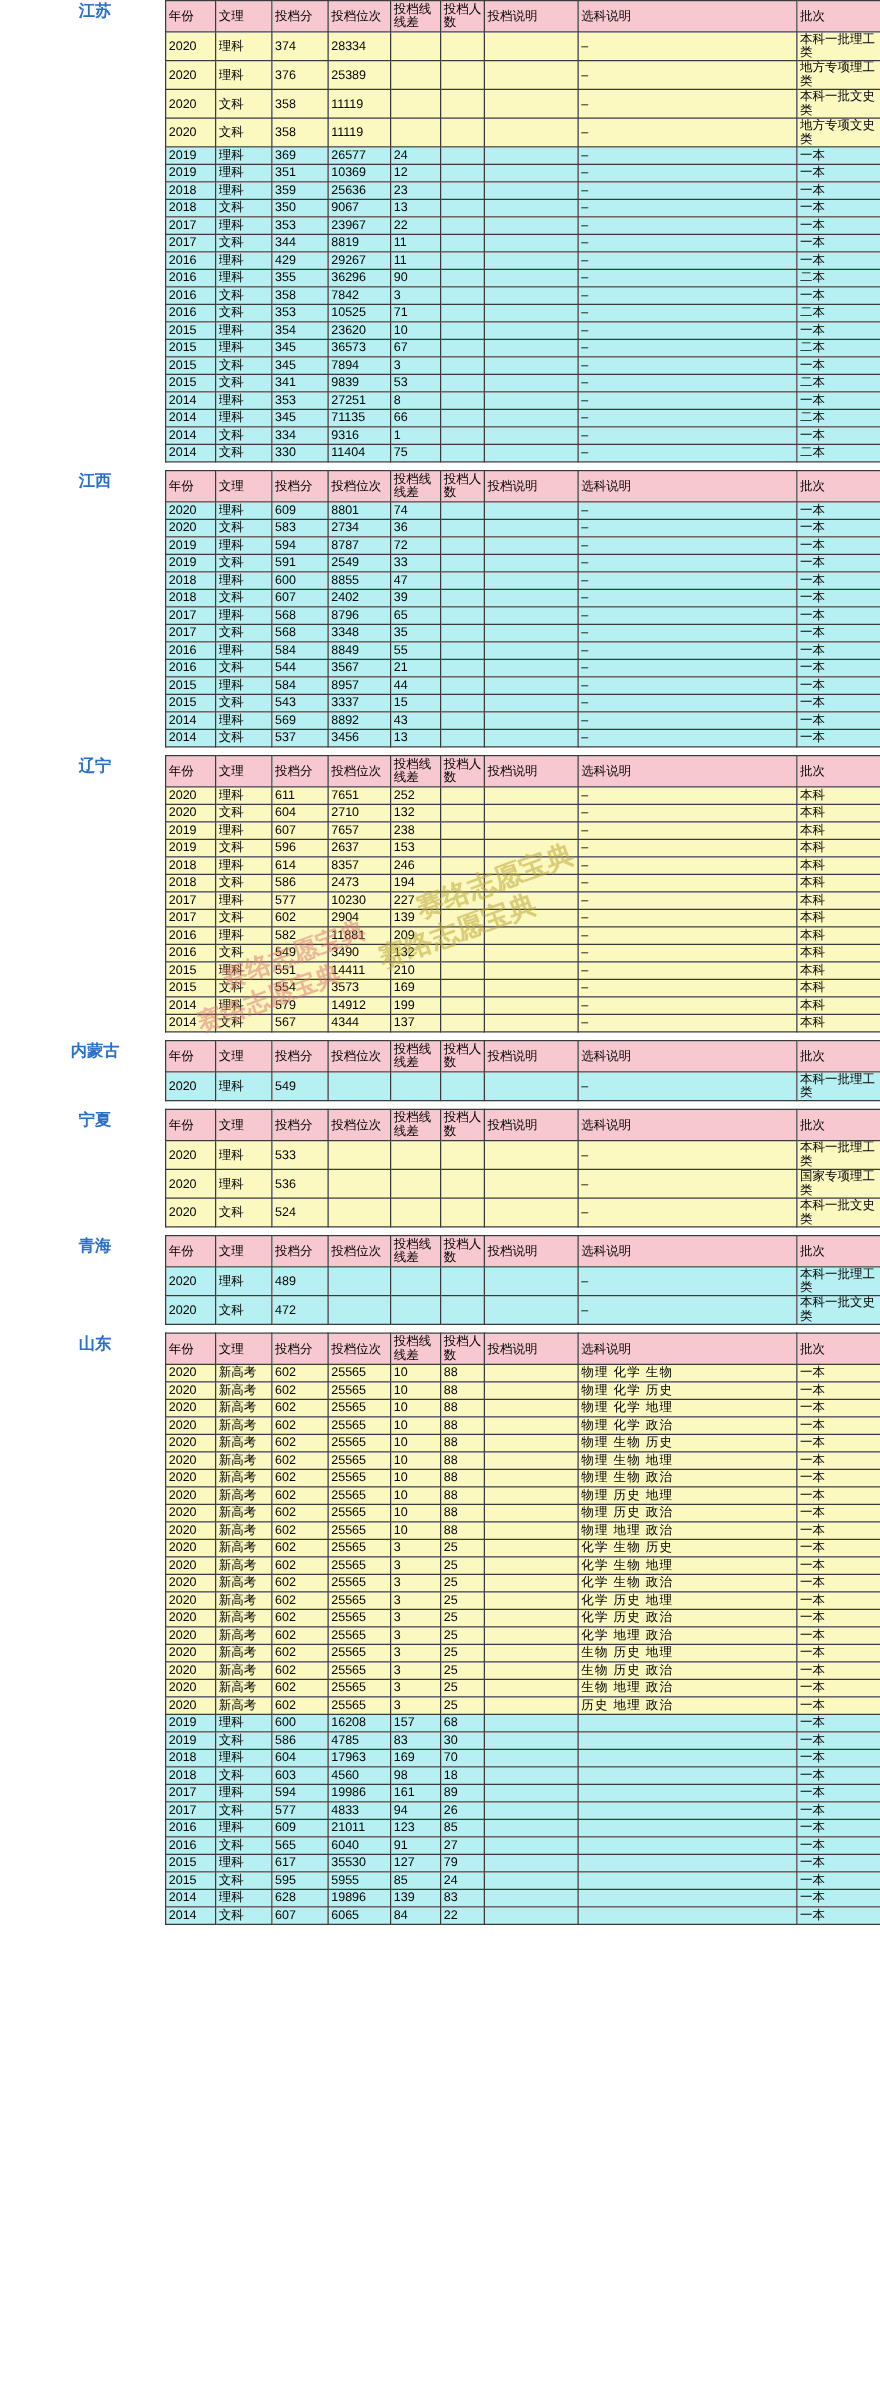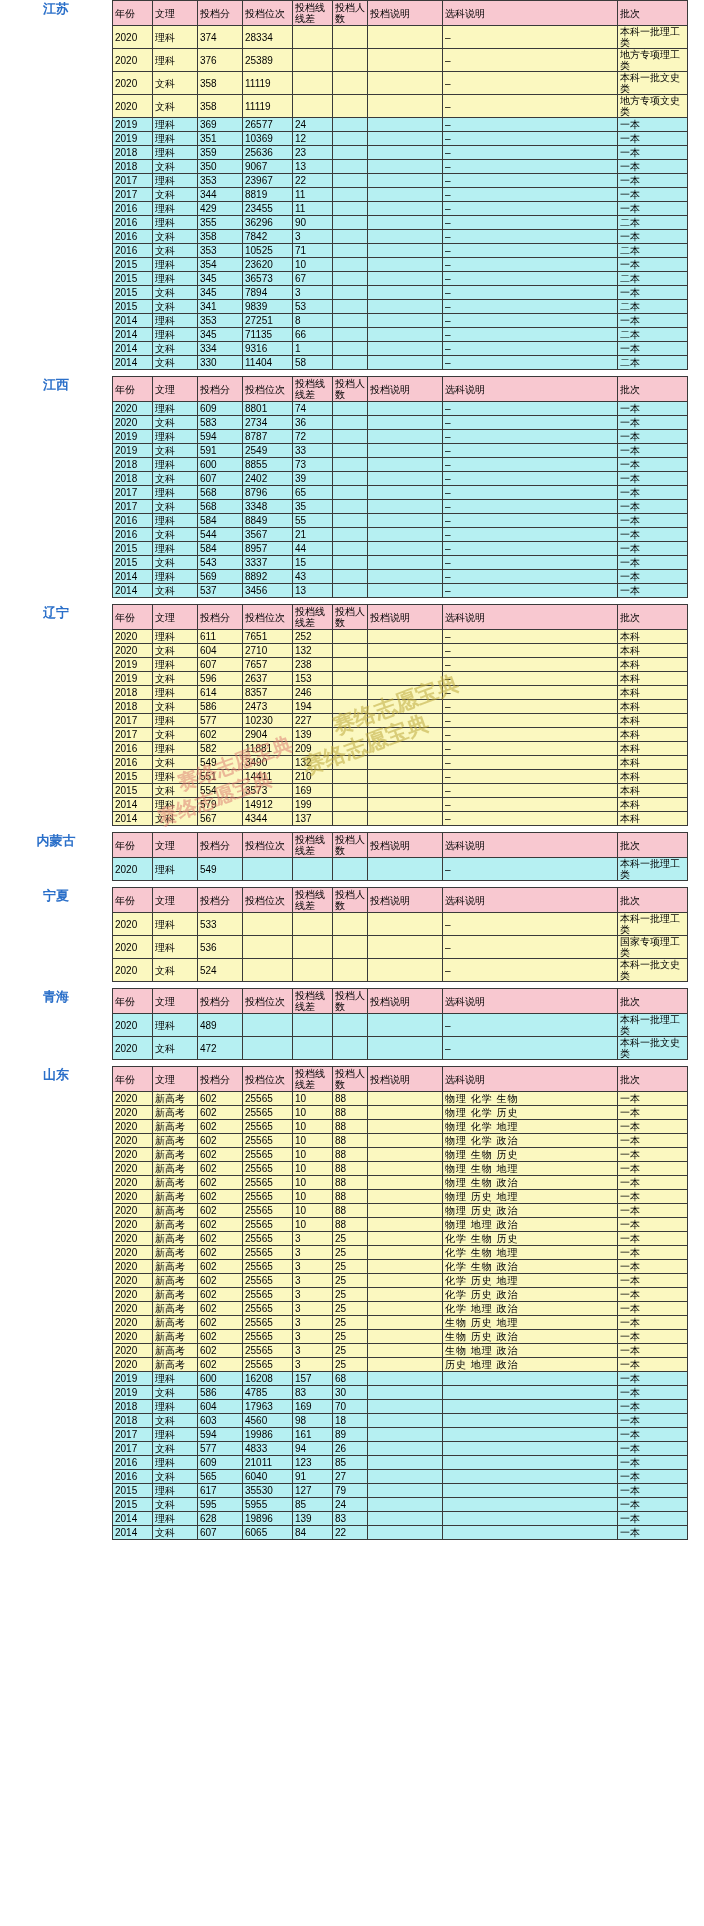--- a/index.html
+++ b/index.html
@@ -1,18 +1,18 @@
 <!DOCTYPE html>
 <html><head>
 <meta charset="utf-8">
 <style>
   html,body{margin:0;padding:0;background:#ffffff;}
   body{width:704px;font-family:"Liberation Sans","DejaVu Sans",sans-serif;}
   .page{position:relative;width:704px;}
-  .block{display:flex;align-items:flex-start;margin-bottom:6px;}
+  .block{display:flex;align-items:flex-start;margin-bottom:6px;padding-left:20px;}
   .prov{width:112px;flex:0 0 112px;display:flex;align-items:center;justify-content:center;color:#2a6fc9;font-size:13px;font-weight:bold;}
   .tblwrap{flex:1 1 auto;}
   table{border-collapse:collapse;table-layout:fixed;width:575px;font-size:10px;}
   col.c0{width:40px}
   col.c1{width:45px}
   col.c2{width:45px}
   col.c3{width:50px}
   col.c4{width:40px}
   col.c5{width:35px}
   col.c6{width:75px}
@@ -168,21 +168,21 @@
                 <td>11</td>
                 <td></td>
                 <td></td>
                 <td class="selcol">–</td>
                 <td class="c-batch">一本</td>
               </tr>
               <tr class="blue">
                 <td>2016</td>
                 <td>理科</td>
                 <td>429</td>
-                <td>23455</td>
+                <td>29267</td>
                 <td>11</td>
                 <td></td>
                 <td></td>
                 <td class="selcol">–</td>
                 <td class="c-batch">一本</td>
               </tr>
               <tr class="blue">
                 <td>2016</td>
                 <td>理科</td>
                 <td>355</td>
@@ -290,21 +290,21 @@
                 <td></td>
                 <td></td>
                 <td class="selcol">–</td>
                 <td class="c-batch">一本</td>
               </tr>
               <tr class="blue">
                 <td>2014</td>
                 <td>文科</td>
                 <td>330</td>
                 <td>11404</td>
-                <td>58</td>
+                <td>75</td>
                 <td></td>
                 <td></td>
                 <td class="selcol">–</td>
                 <td class="c-batch">二本</td>
               </tr>
             </tbody>
           </table>
         </div>
       </div>
       <div class="block">
@@ -378,21 +378,21 @@
                 <td></td>
                 <td></td>
                 <td class="selcol">–</td>
                 <td class="c-batch">一本</td>
               </tr>
               <tr class="blue">
                 <td>2018</td>
                 <td>理科</td>
                 <td>600</td>
                 <td>8855</td>
-                <td>73</td>
+                <td>47</td>
                 <td></td>
                 <td></td>
                 <td class="selcol">–</td>
                 <td class="c-batch">一本</td>
               </tr>
               <tr class="blue">
                 <td>2018</td>
                 <td>文科</td>
                 <td>607</td>
                 <td>2402</td>

